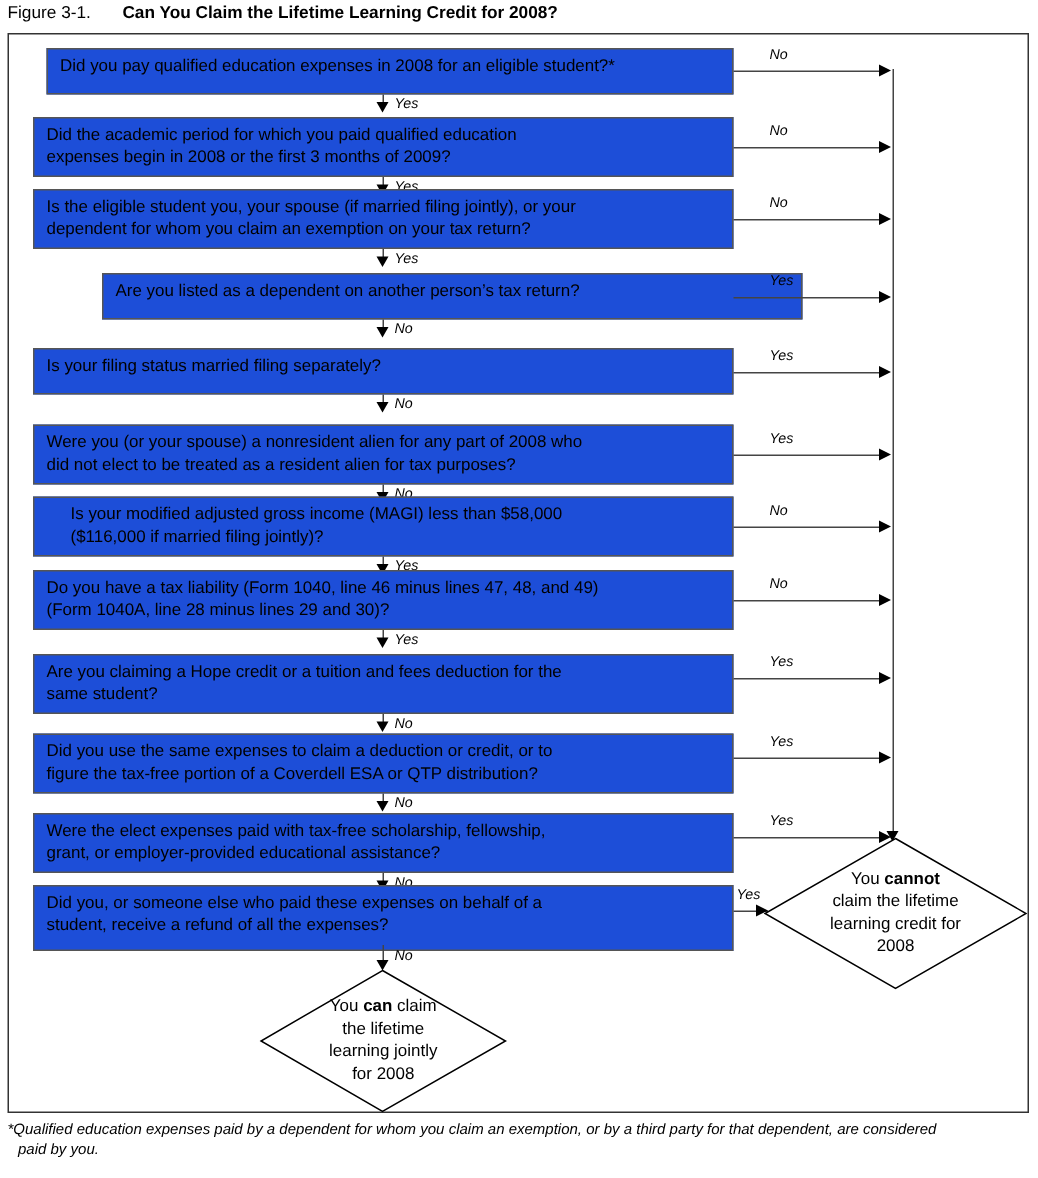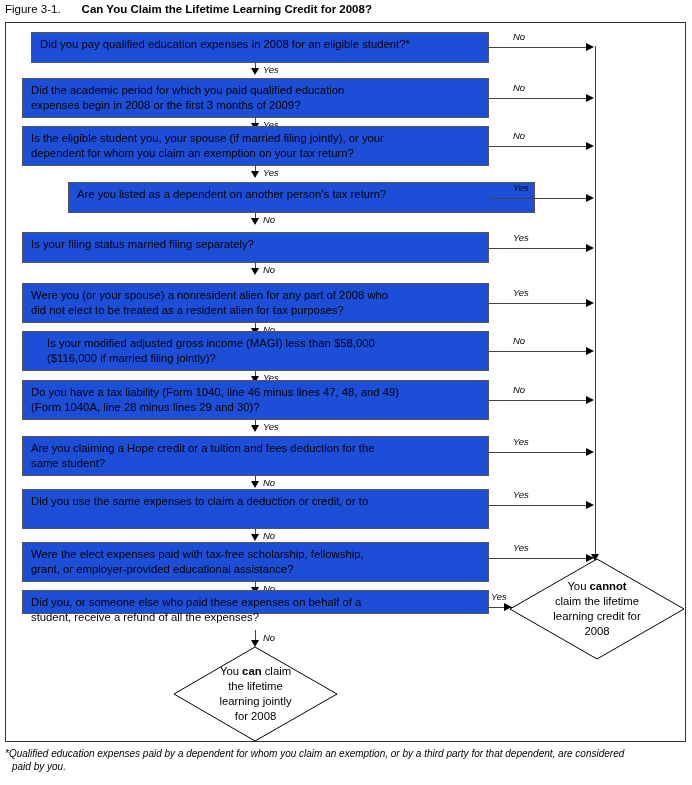--- a/index.html
+++ b/index.html
@@ -230,20 +230,21 @@
   </div>
   <div class="hline" style="left:489px; top:452px; width:100px;"></div>
   <div class="arr-right" style="left:586px; top:447.5px;"></div>
   <div class="elabel" style="left:513px; top:436px;">Yes</div>
   <div class="vline" style="left:255px; top:476px; height:8px;"></div>
   <div class="arr-down" style="left:251px; top:481px;"></div>
   <div class="elabel" style="left:263px; top:477px;">No</div>
 
   <div class="qbox" style="left:22px; top:489px; width:467px; height:40px;">
     <span class="line">Did you use the same expenses to claim a deduction or credit, or to</span>
+    <span class="line">figure the tax-free portion of a Coverdell ESA or QTP distribution?</span>
   </div>
   <div class="hline" style="left:489px; top:505px; width:100px;"></div>
   <div class="arr-right" style="left:586px; top:500.5px;"></div>
   <div class="elabel" style="left:513px; top:489px;">Yes</div>
   <div class="vline" style="left:255px; top:529px; height:8px;"></div>
   <div class="arr-down" style="left:251px; top:534px;"></div>
   <div class="elabel" style="left:263px; top:530px;">No</div>
 
   <div class="qbox" style="left:22px; top:542px; width:467px; height:40px;">
     <span class="line">Were the elect expenses paid with tax-free scholarship, fellowship,</span>
@@ -251,21 +252,21 @@
   </div>
   <div class="hline" style="left:489px; top:558px; width:100px;"></div>
   <div class="arr-right" style="left:586px; top:553.5px;"></div>
   <div class="elabel" style="left:513px; top:542px;">Yes</div>
   <div class="vline" style="left:255px; top:582px; height:8px;"></div>
   <div class="arr-down" style="left:251px; top:587px;"></div>
   <div class="elabel" style="left:263px; top:583px;">No</div>
 
   <div class="arr-down" style="left:591px; top:554px;"></div>
 
-  <div class="qbox" style="left:22px; top:590px; width:467px; height:24px;">
+  <div class="qbox" style="left:22px; top:590px; width:467px; height:44px;">
     <span class="line">Did you, or someone else who paid these expenses on behalf of a</span>
     <span class="line">student, receive a refund of all the expenses?</span>
   </div>
   <div class="hline" style="left:489px; top:607px; width:23px;"></div>
   <div class="arr-right" style="left:504px; top:602.5px;"></div>
   <div class="elabel" style="left:491px; top:591px;">Yes</div>
   <div class="vline" style="left:255px; top:630px; height:12px;"></div>
   <div class="arr-down" style="left:251px; top:640px;"></div>
   <div class="elabel" style="left:263px; top:632px;">No</div>
 

